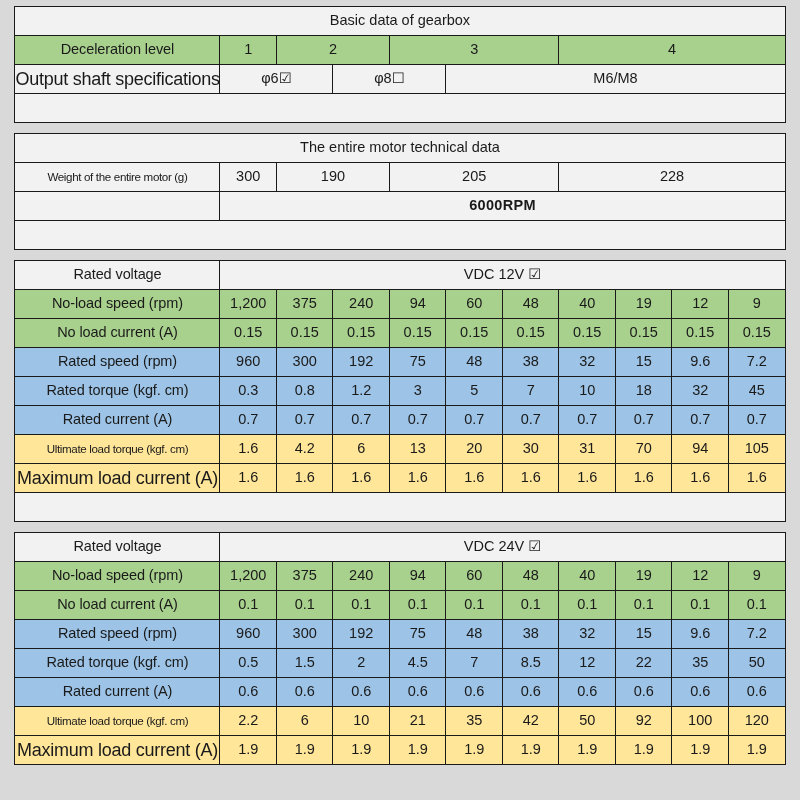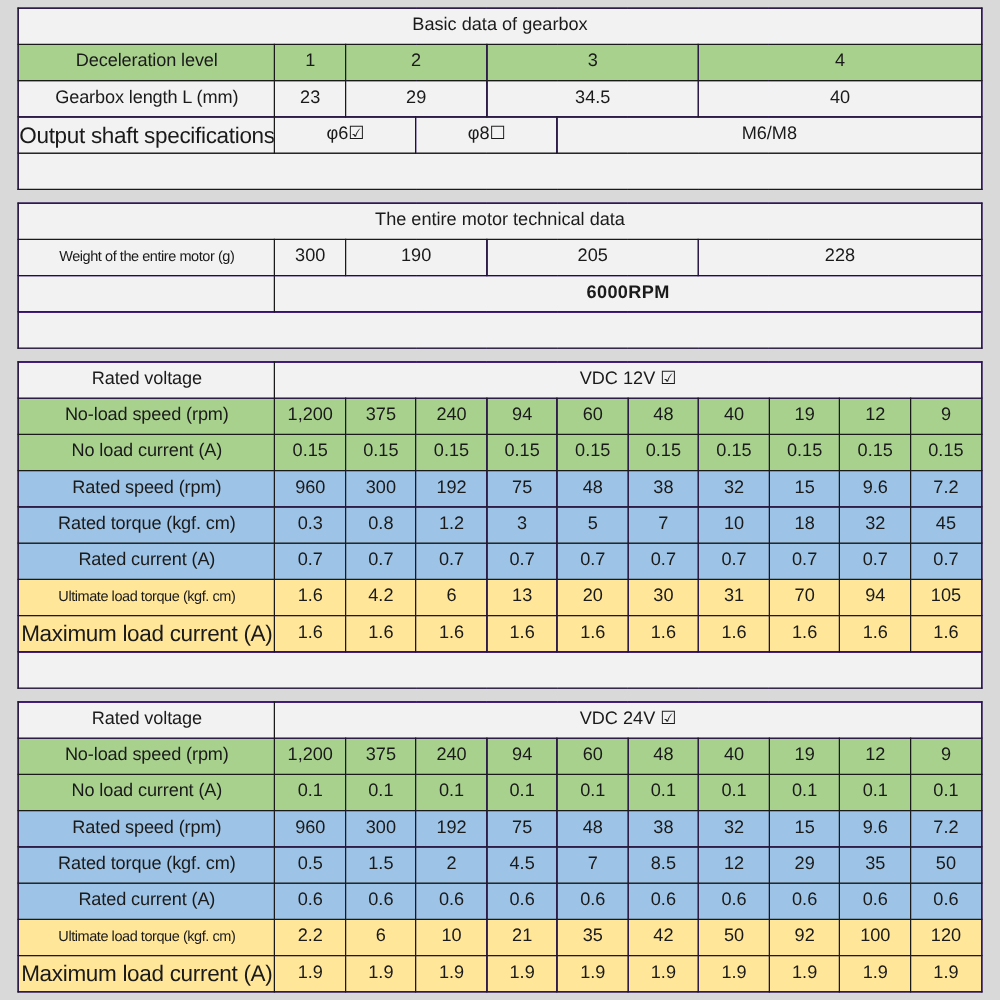--- a/index.html
+++ b/index.html
@@ -16,21 +16,21 @@
     height: 800px;
     background: #d9d9d9;
     box-sizing: border-box;
     overflow: hidden;
   }
   table.grid {
     border-collapse: collapse;
     table-layout: fixed;
     width: 770px;
     margin: 0 auto;
-    background: #6d28d9;
+    background: #737373;
   }
   table.grid td {
     border: 1px solid #1a1a1a;
     font-size: 14.5px;
     color: #1a1a1a;
     text-align: center;
     vertical-align: middle;
     padding: 0;
     height: 28px;
     line-height: 1.05;
@@ -99,27 +99,20 @@
         <td class="title" colspan="11">Basic data of gearbox</td>
       </tr>
       <tr class="green">
         <td class="label green">Deceleration level</td>
         <td class="green num dashl" colspan="1">1</td>
         <td class="green num dashl" colspan="2">2</td>
         <td class="green num dashl" colspan="3">3</td>
         <td class="green num dashl" colspan="4">4</td>
       </tr>
       <tr>
-        <td class="label">Gearbox length L (mm)</td>
-        <td class="num dashl" colspan="1">23</td>
-        <td class="num dashl" colspan="2">29</td>
-        <td class="num dashl" colspan="3">34.5</td>
-        <td class="num dashl" colspan="4">40</td>
-      </tr>
-      <tr>
         <td class="label tight2">Output shaft specifications</td>
         <td class="num dashl chk" colspan="2">φ6☑</td>
         <td class="num dashl chk" colspan="2">φ8☐</td>
         <td class="num dashl" colspan="6">M6/M8</td>
       </tr>
       <tr>
         <td class="blank" colspan="11"></td>
       </tr>
     </tbody>
   </table>
@@ -326,21 +319,21 @@
 
       <tr class="blue">
         <td class="label blue">Rated torque (kgf. cm)</td>
         <td class="blue num dash">0.5</td>
         <td class="blue num dash">1.5</td>
         <td class="blue num dash">2</td>
         <td class="blue num dash">4.5</td>
         <td class="blue num dash">7</td>
         <td class="blue num dash">8.5</td>
         <td class="blue num dash">12</td>
-        <td class="blue num dash">29</td>
+        <td class="blue num dash">22</td>
         <td class="blue num dash">35</td>
         <td class="blue num dashl">50</td>
       </tr>
 
       <tr class="blue">
         <td class="label blue">Rated current (A)</td>
         <td class="blue num dash">0.6</td>
         <td class="blue num dash">0.6</td>
         <td class="blue num dash">0.6</td>
         <td class="blue num dash">0.6</td>

